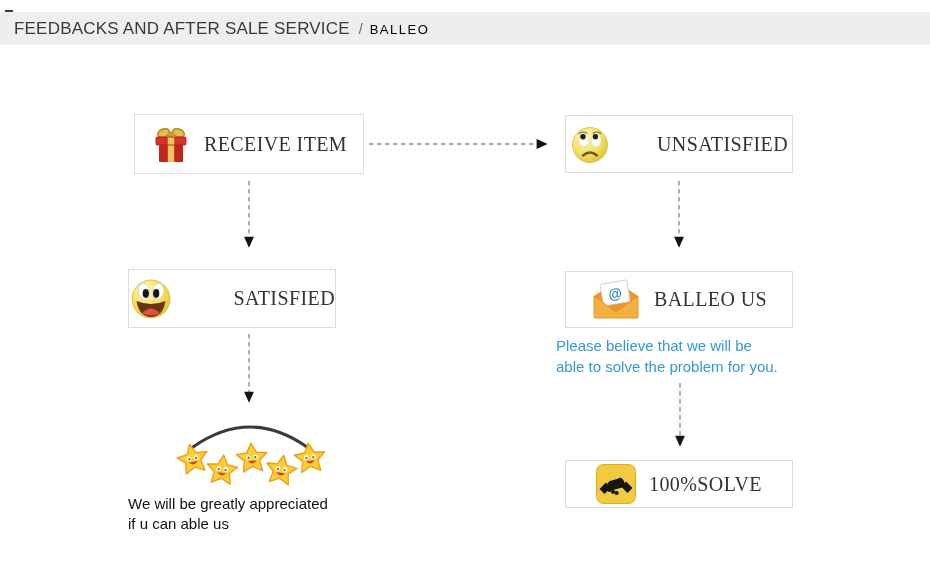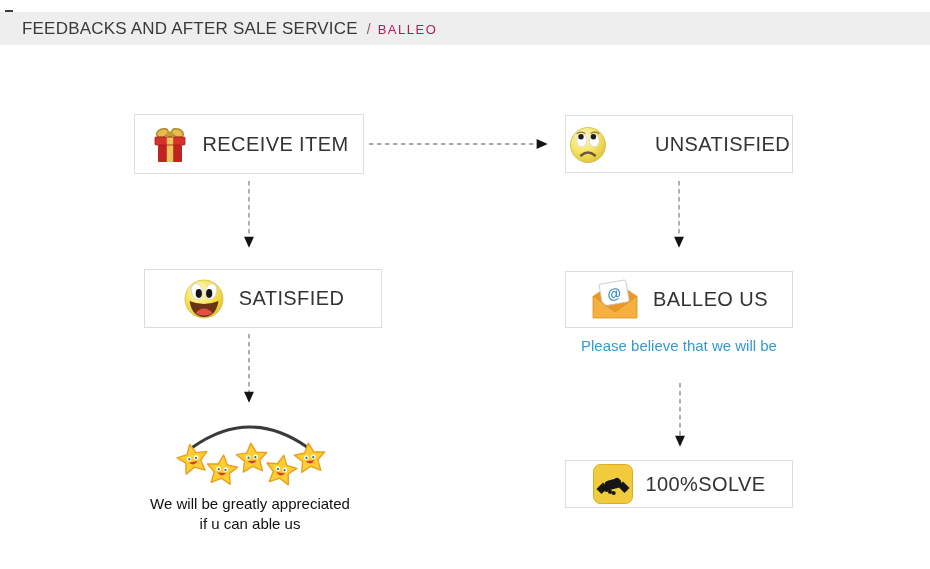--- a/index.html
+++ b/index.html
@@ -3,46 +3,46 @@
 <meta charset="utf-8">
 <style>
   html,body{margin:0;padding:0;background:#fff;}
   .canvas{
     position:relative;width:930px;height:569px;background:#ffffff;
     font-family:"Liberation Sans",sans-serif;overflow:hidden;
   }
   
   .header-bar{
     position:absolute;left:0;top:12px;width:930px;height:33px;background:#eeeeee;
-    display:flex;align-items:center;padding-left:22px;box-sizing:border-box;
+    display:flex;align-items:center;padding-left:14px;box-sizing:border-box;
   }
   .header-title{font-size:17px;color:#3a3a3a;letter-spacing:.2px;}
   .header-sep{font-size:14px;color:#666;margin:1px 7px 0 9px;}
-  .header-brand{font-size:13px;color:#be185d;letter-spacing:1.5px;margin-top:1px;text-align:center;}
+  .header-brand{font-size:13px;color:#000000;letter-spacing:1.5px;margin-top:1px;text-align:center;}
   .corner-tick{position:absolute;left:5px;top:10px;width:8px;height:3px;background:#3c3c3c;}
 
   
   .flow-box{
     position:absolute;background:#fff;border:1px solid #dddddd;
     display:flex;align-items:center;justify-content:center;gap:13px;box-sizing:border-box;
   }
-  .box-label{font-size:20px;color:#333333;letter-spacing:.4px;white-space:nowrap;}
+  .box-label{font-size:20px;color:#333333;letter-spacing:.4px;white-space:nowrap;font-family:Liberation Serif, serif;}
   #box-receive{left:134px;top:114px;width:230px;height:60px;}
   #box-unsatisfied{left:565px;top:115px;width:228px;height:58px;gap:47px;}
-  #box-satisfied{left:144px;top:269px;width:238px;height:59px;}
+  #box-satisfied{left:128px;top:269px;width:208px;height:59px;justify-content:space-between;}
   #box-contact{left:565px;top:271px;width:228px;height:57px;}
   #box-solve{left:565px;top:460px;width:228px;height:48px;}
 
   
   .note-blue{
-    position:absolute;left:556px;top:335px;width:246px;text-align:center;
+    position:absolute;left:556px;top:335px;width:246px;
     font-size:15px;line-height:21px;color:#3599d2;
   }
   .note-feedback{
-    position:absolute;left:128px;top:494px;width:244px;text-align:center;
+    position:absolute;left:128px;top:494px;width:244px;text-align:left;
     font-size:15px;line-height:20px;color:#111111;
   }
 
   
   .arrows-layer{position:absolute;left:0;top:0;pointer-events:none;}
 
   
   .stars-wrap{position:absolute;left:170px;top:414px;width:160px;height:72px;}
   .arc-svg{position:absolute;left:20px;top:3px;}
   .star{position:absolute;width:34px;height:34px;}
@@ -139,20 +139,21 @@
         <rect x="11" y="3" width="27" height="22" rx="1.5" fill="#ffffff" stroke="#c8c8c8" stroke-width="0.8"></rect>
         <text x="17.5" y="19.5" font-size="14" font-weight="bold" fill="#2e86c1">@</text>
       </g>
       <path d="M3,17 L25,33 L47,17 L47,39 L3,39 Z" fill="#f6b040" stroke="#d98f1f" stroke-width="0.8"></path>
     </svg>
     <span class="box-label">BALLEO US</span>
   </div>
 
   <div class="note-blue">
     <div>Please believe that we will be</div>
+    <div>able to solve the problem for you.</div>
   </div>
 
   <div class="flow-box" id="box-solve">
     <svg width="40" height="40" viewBox="0 0 40 40">
       <rect x="0.5" y="0.5" width="39" height="39" rx="7" fill="#f2ca3d" stroke="#d9ae22" stroke-width="1"></rect>
       <g fill="#151515">
         <polygon points="3.5,25 10,18.5 15,23.5 8.5,30"></polygon>
         <polygon points="36.5,24 30,17.5 25,22.5 31.5,29"></polygon>
         <rect x="11.5" y="15.5" width="17" height="9.5" rx="4.2" transform="rotate(-14 20 20.2)"></rect>
         <circle cx="13.5" cy="26" r="2.1"></circle>

